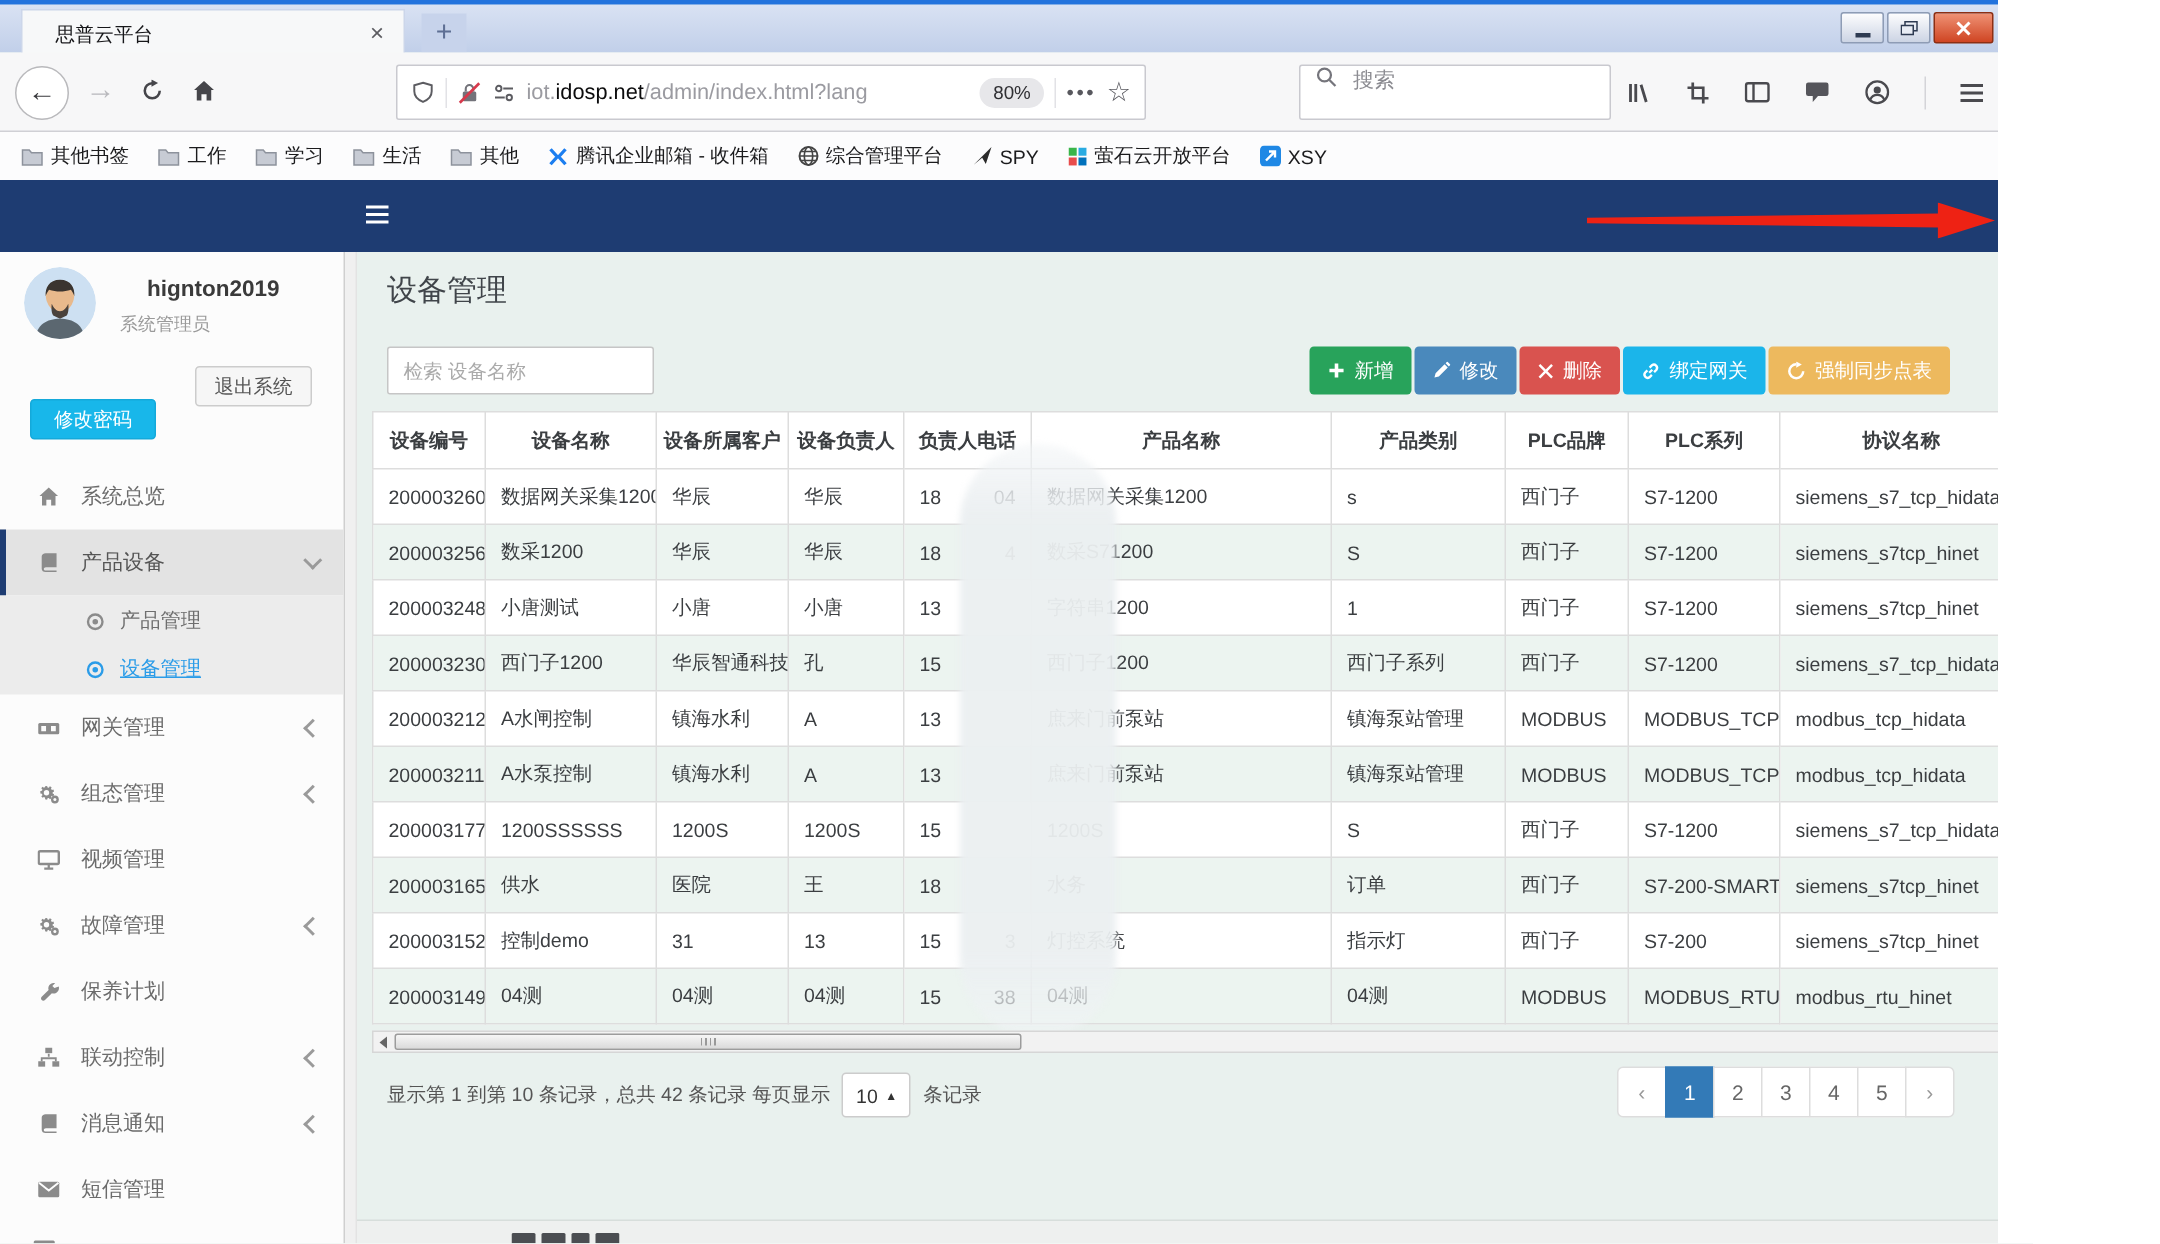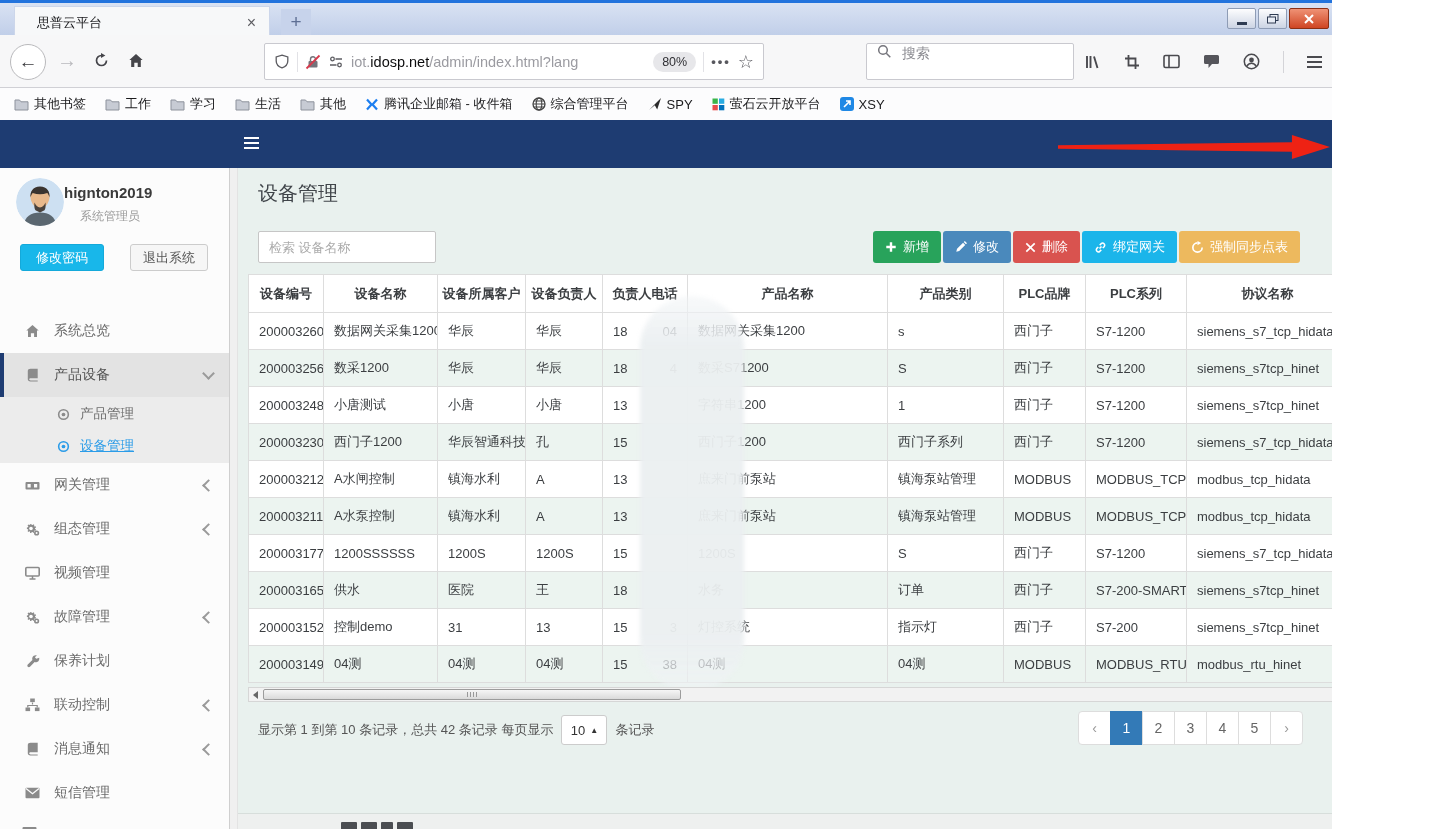--- a/index.html
+++ b/index.html
@@ -63,24 +63,24 @@
     display:flex;flex-direction:column;align-items:center;justify-content:center;z-index:20;}
   .arr-tri{width:0;height:0;border-left:9px solid transparent;border-right:9px solid transparent;border-bottom:10px solid #fff;}
   .arr-stem{width:7px;height:8px;background:#fff;}
 
   
   .sidebar{position:absolute;left:0;top:168px;width:230px;bottom:0;background:#fcfcfc;
     border-right:1px solid #cfcfcf;box-sizing:border-box;overflow:hidden;}
   .gutter{position:absolute;left:230px;top:168px;width:8px;bottom:0;background:#f0f0f0;border-right:1px solid #e3e3e3;box-sizing:border-box;}
   .usercard{position:relative;}
   .avatar{position:absolute;left:16px;top:10px;width:48px;height:48px;border-radius:50%;overflow:hidden;}
-  .uname{position:absolute;left:64px;top:16px;font-size:15px;font-weight:bold;color:#3a3a3a;}
+  .uname{position:absolute;left:98px;top:16px;font-size:15px;font-weight:bold;color:#3a3a3a;}
   .urole{position:absolute;left:80px;top:40px;font-size:12px;color:#9a9a9a;}
   .ubtn{position:absolute;top:76px;height:27px;border-radius:3px;font-size:13px;display:flex;align-items:center;justify-content:center;box-sizing:border-box;}
-  .ubtn.cpw{left:20px;width:84px;background:#18b7ea;color:#fff;border:1px solid #14a9da;}
+  .ubtn.cpw{left:20px;width:84px;background:#18b7ea;color:#fff;border:1px solid #14a9da;margin-top:22px;}
   .ubtn.logout{left:130px;width:78px;background:#f6f6f6;color:#555;border:1px solid #ccc;}
   .menu{position:absolute;top:141px;left:0;right:0;}
   .sitem{height:44px;display:flex;align-items:center;padding:0 16px 0 24px;color:#6b6b6b;font-size:14px;box-sizing:border-box;}
   .sitem .icn{width:17px;margin-right:13px;color:#8b8b8b;}
   .sitem.open{background:#e3e3e3;border-left:4px solid #1e3c72;padding-left:20px;color:#555;}
   .chev{margin-left:auto;width:7px;height:7px;border-left:2px solid #9a9a9a;border-bottom:2px solid #9a9a9a;}
   .chev.left{transform:rotate(45deg);}
   .chev.down{transform:rotate(-45deg);margin-top:-4px;}
   .submenu{background:#ececec;padding:1px 0;}
   .subitem{height:32px;display:flex;align-items:center;padding-left:56px;font-size:13.5px;color:#6e6e6e;}

